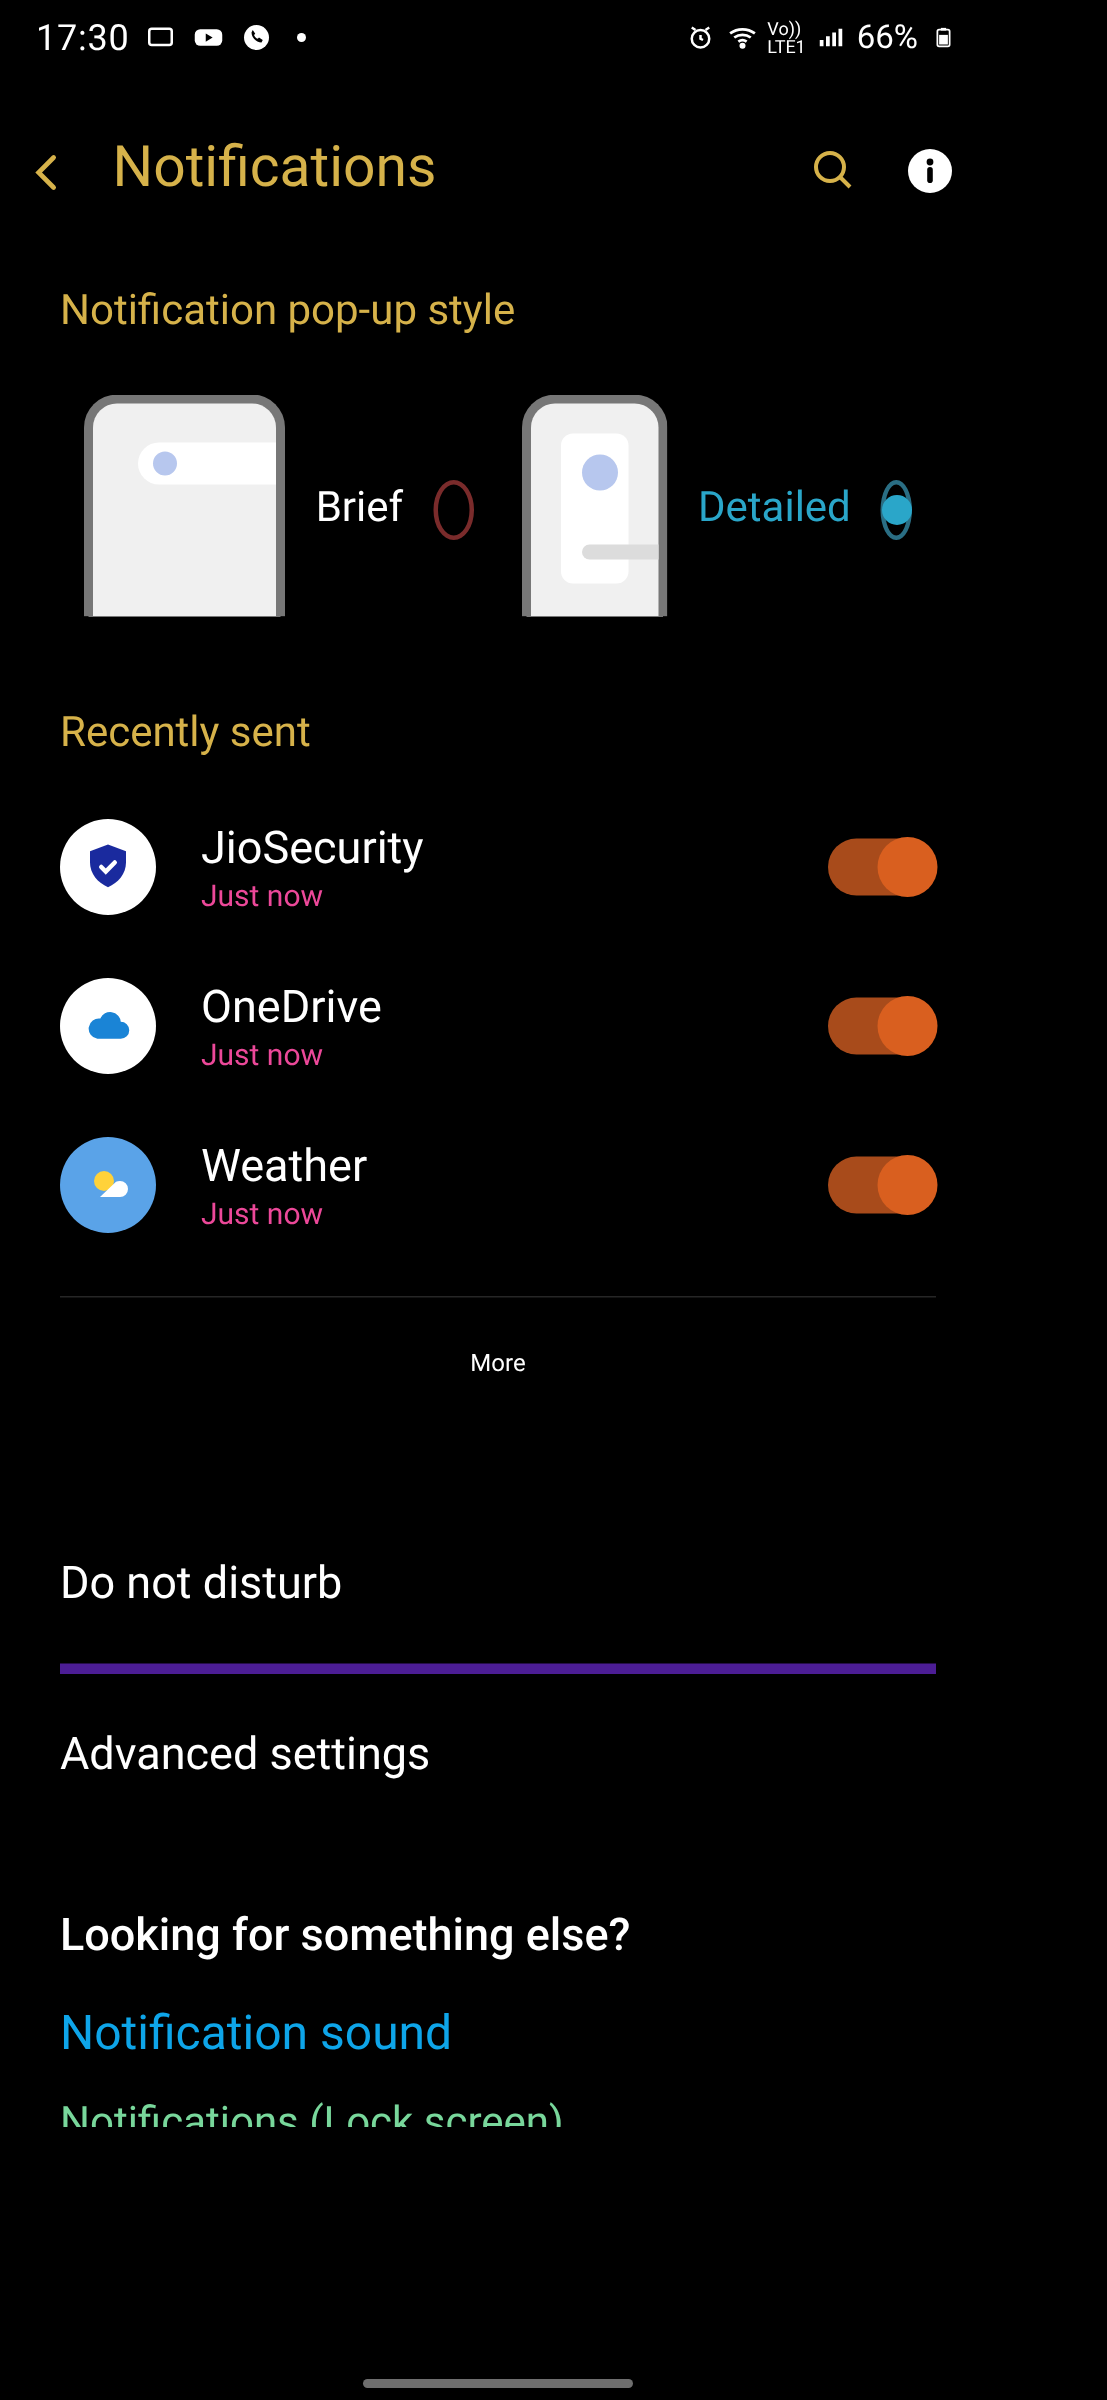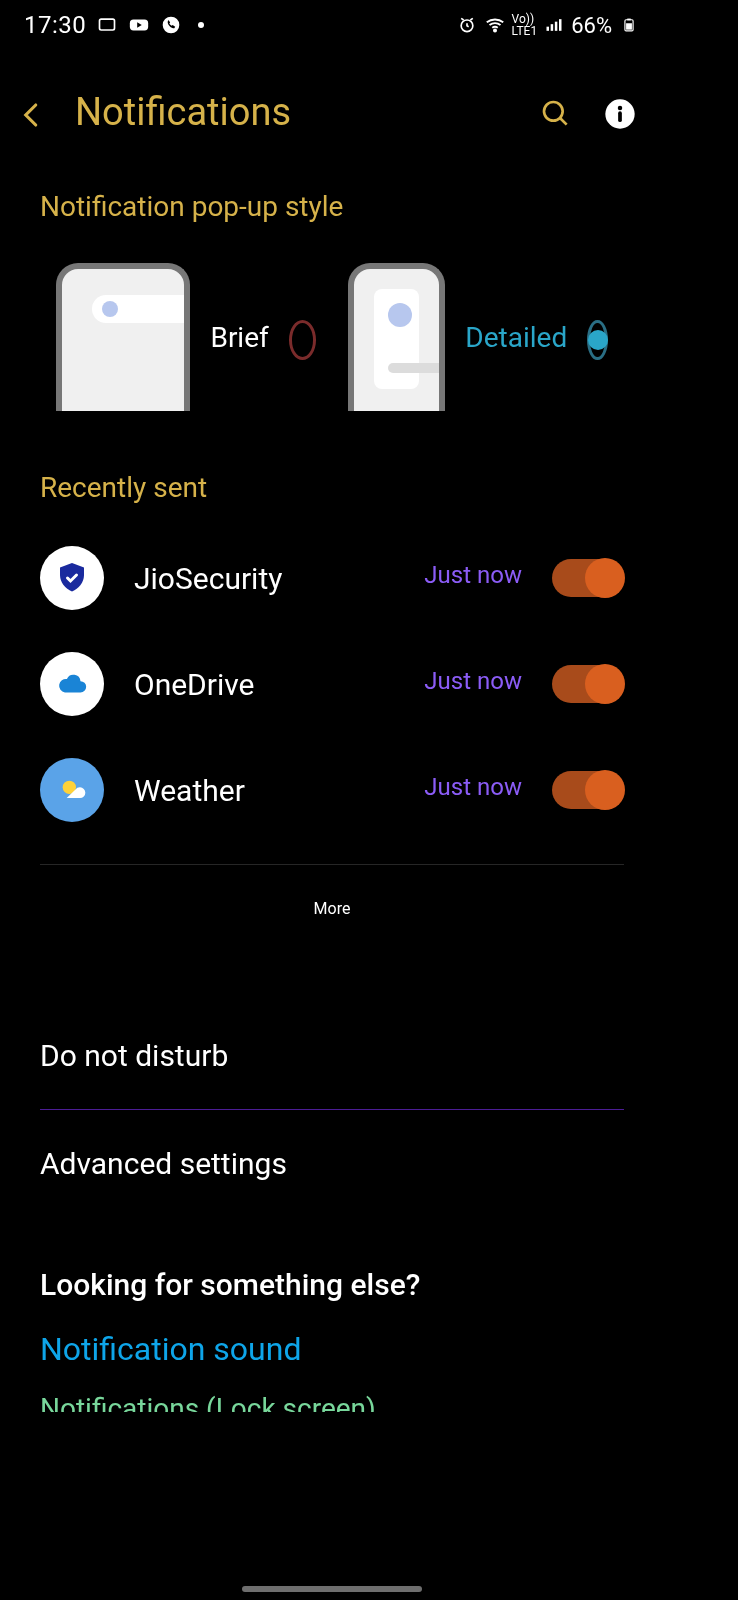--- a/index.html
+++ b/index.html
@@ -39,30 +39,30 @@
   .popup-label.selected { color: #2aa6c9; }
   .radio { width: 40px; height: 40px; border-radius: 50%; margin-top: 6px; }
   .radio.unselected { border: 3px solid #7a2b2b; }
   .radio.selected { border: 3px solid #2a6e84; position: relative; }
   .radio.selected::after { content:""; position:absolute; top:50%; left:50%; transform:translate(-50%,-50%); width:20px; height:20px; border-radius:50%; background:#2aa6c9; }
 
   
   .recent-block { margin-top: 60px; }
   .app-row { display: flex; align-items: center; gap: 30px; margin: 42px 0; }
   .app-icon { width: 64px; height: 64px; border-radius: 50%; background: #fff; display: flex; align-items: center; justify-content: center; flex-shrink: 0; }
-  .app-text { flex: 1; display: flex; flex-direction: row; gap: 2px; justify-content: space-between; }
+  .app-text { flex: 1; display: flex; flex-direction: column; gap: 2px; }
   .app-name { font-size: 30px; font-weight: 400; }
-  .app-time { font-size: 24px; color: #8b5cf6; }
+  .app-time { font-size: 20px; color: #ec4899; }
   .toggle { width: 72px; height: 38px; border-radius: 20px; background: #a84b1b; position: relative; cursor: pointer; }
   .toggle::after { content:""; position:absolute; top:-1px; right:-1px; width:40px; height:40px; border-radius:50%; background:#d95f1f; }
   .divider { height: 1px; background: #262626; margin-top: 20px; }
   .more-btn { text-align: center; font-size: 16px; padding: 34px 0; cursor: pointer; }
 
   
-  .list-item { font-size: 30px; padding: 36px 0; border-top: 1px solid #4c1d95; cursor: pointer; }
+  .list-item { font-size: 30px; padding: 36px 0; border-top: 7px solid #4c1d95; cursor: pointer; }
   .list-item.first { border-top: none; margin-top: 50px; }
 
   
   .lfse { margin-top: 50px; }
   .lfse-title { font-size: 30px; font-weight: 500; margin-bottom: 28px; }
   .lfse-link { color: #0ea5e9; font-size: 32px; margin-bottom: 24px; cursor: pointer; }
   .lfse-partial { color: #86efac; font-size: 28px; opacity: 0.9; }
 
   
   .nav-bar { position: absolute; bottom: 8px; left: 50%; transform: translateX(-50%); width: 180px; height: 6px; border-radius: 4px; background: #6e6e6e; }

